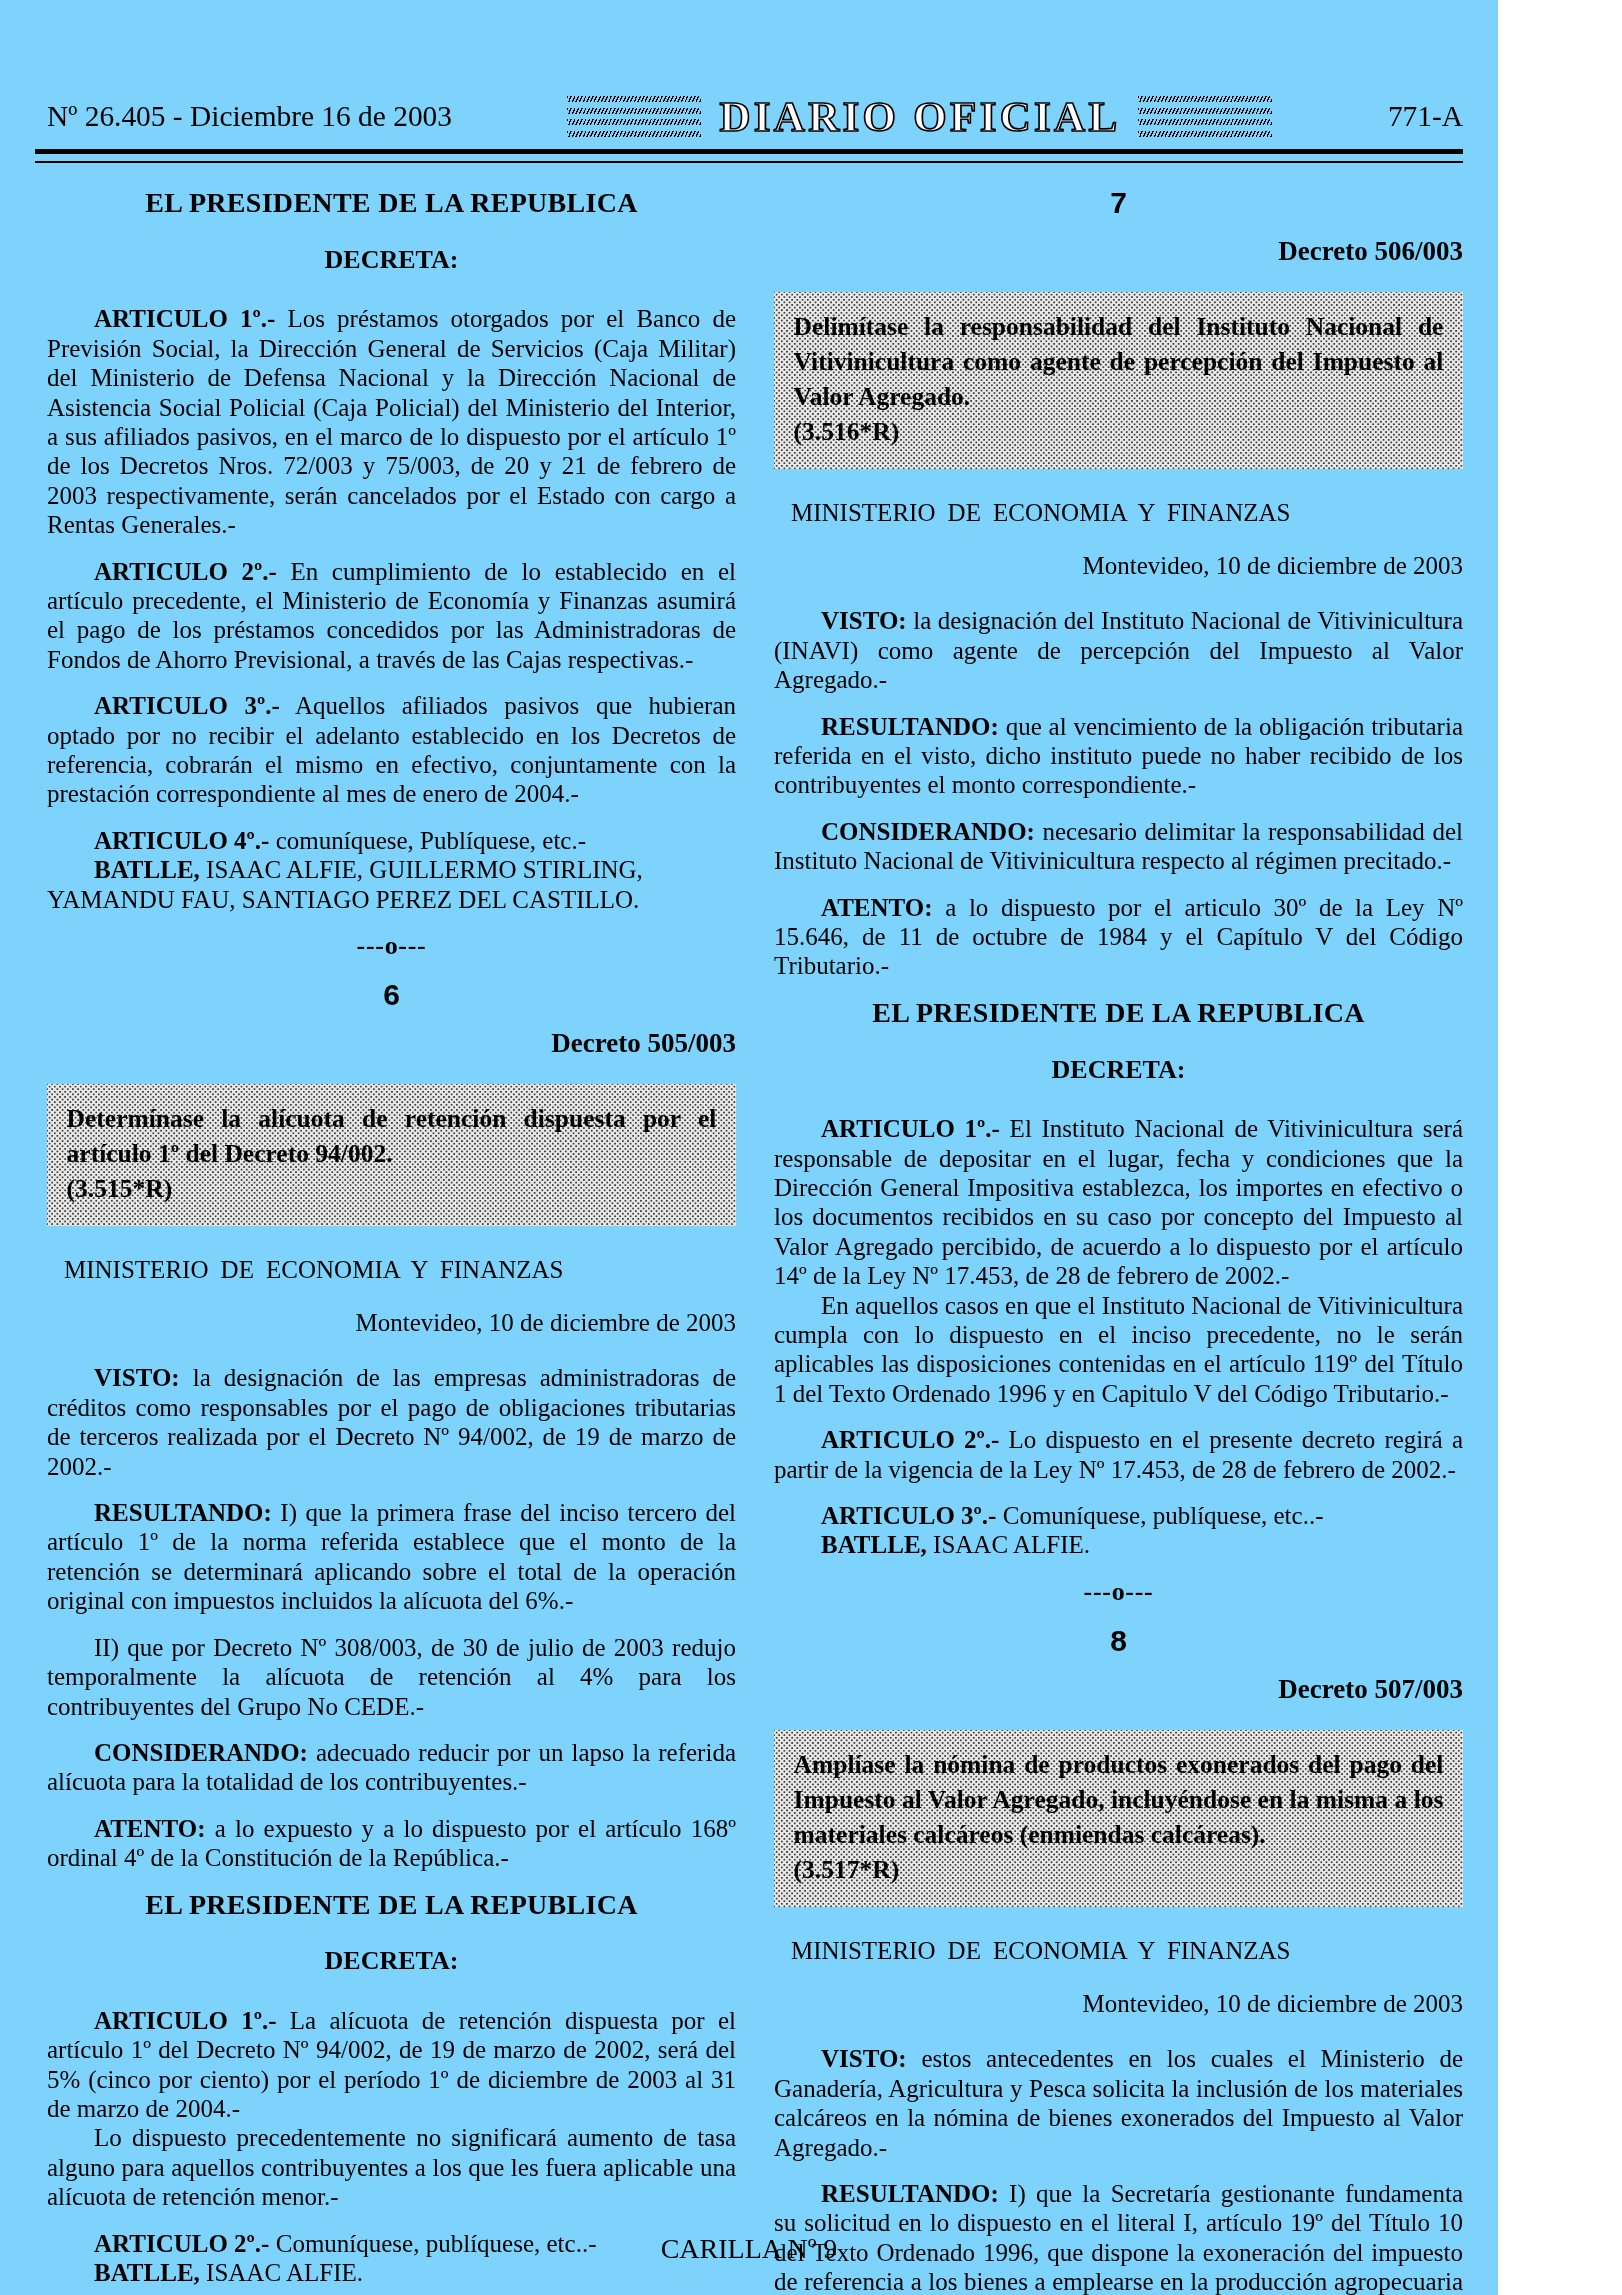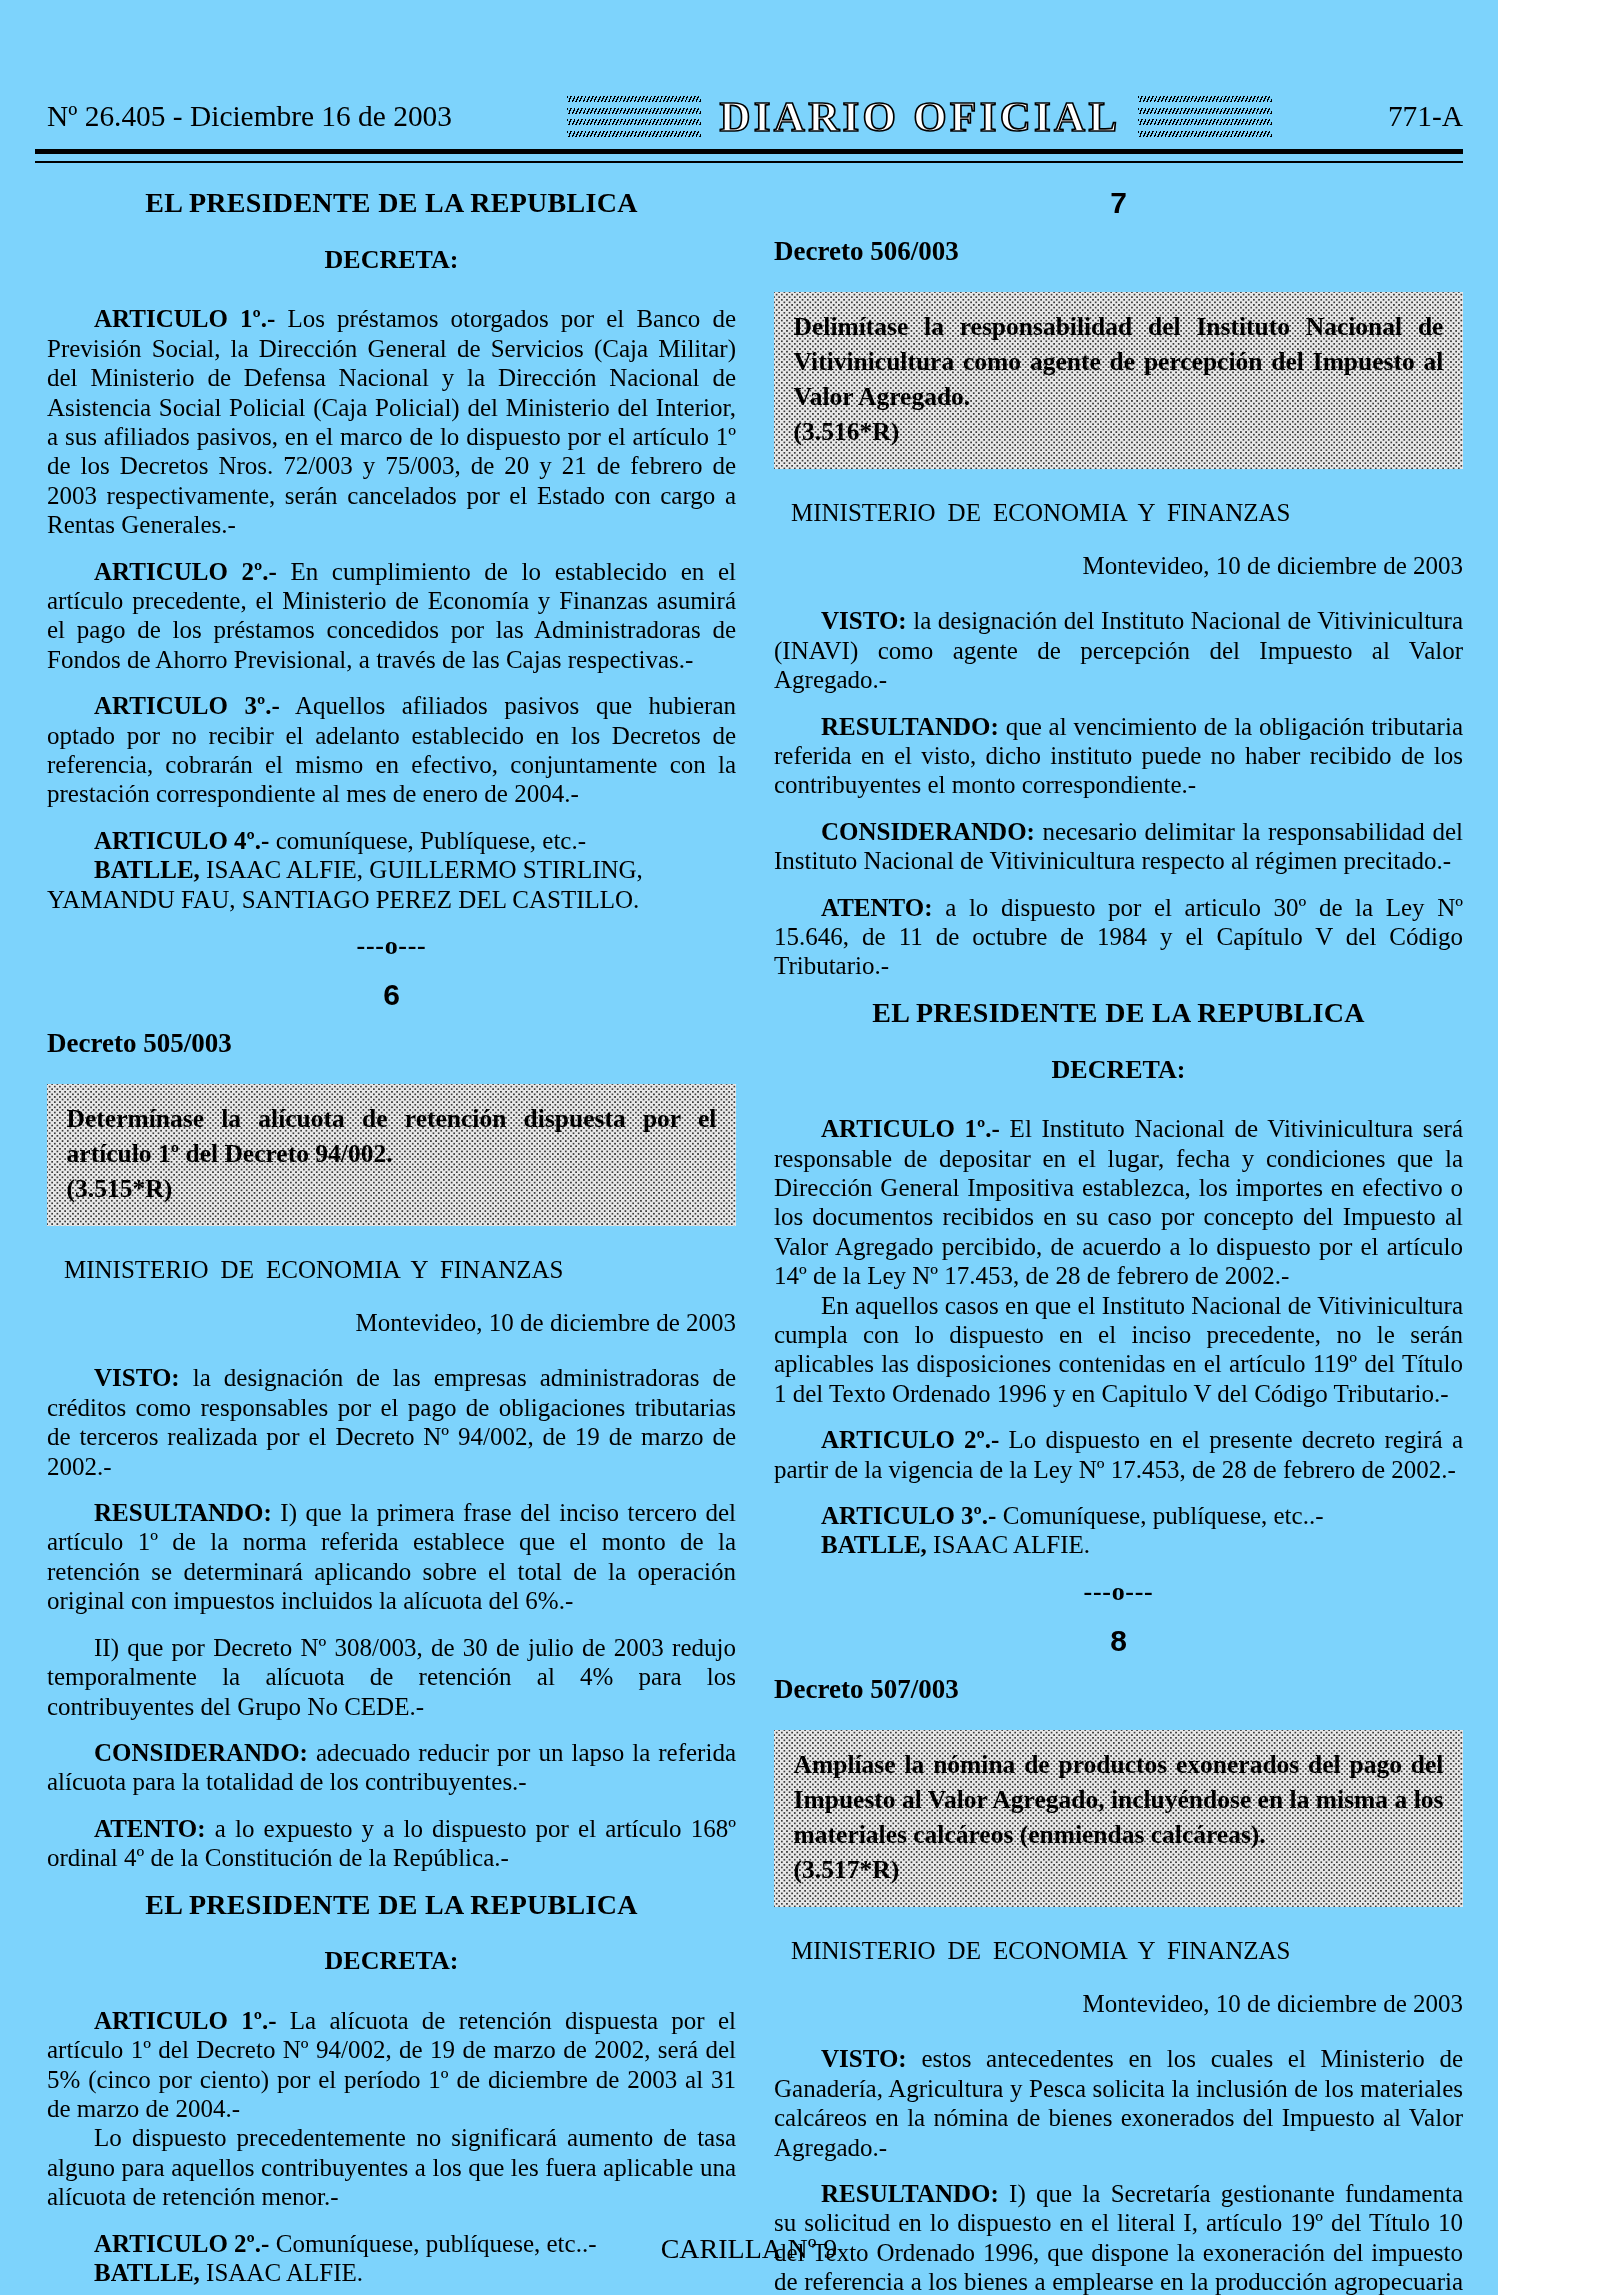--- a/index.html
+++ b/index.html
@@ -115,21 +115,21 @@
     margin: 17px 0 14.4px 0;
   }
   .num {
     text-align: center;
     font-weight: bold;
     font-family: "Liberation Sans", "DejaVu Sans", sans-serif;
     font-size: 30px;
     margin: 19.6px 0 19.6px 0;
   }
   .decree-no {
-    text-align: left;
+    text-align: right;
     font-weight: bold;
     font-size: 27px;
     margin: 0 0 26px 0;
   }
   .notice-box {
     background-color: #e8e8e8;
     background-image:
       radial-gradient(circle, #3c3c3c 1px, transparent 1.2px),
       radial-gradient(circle, #3c3c3c 1px, transparent 1.2px);
     background-size: 5.2px 5.2px;

